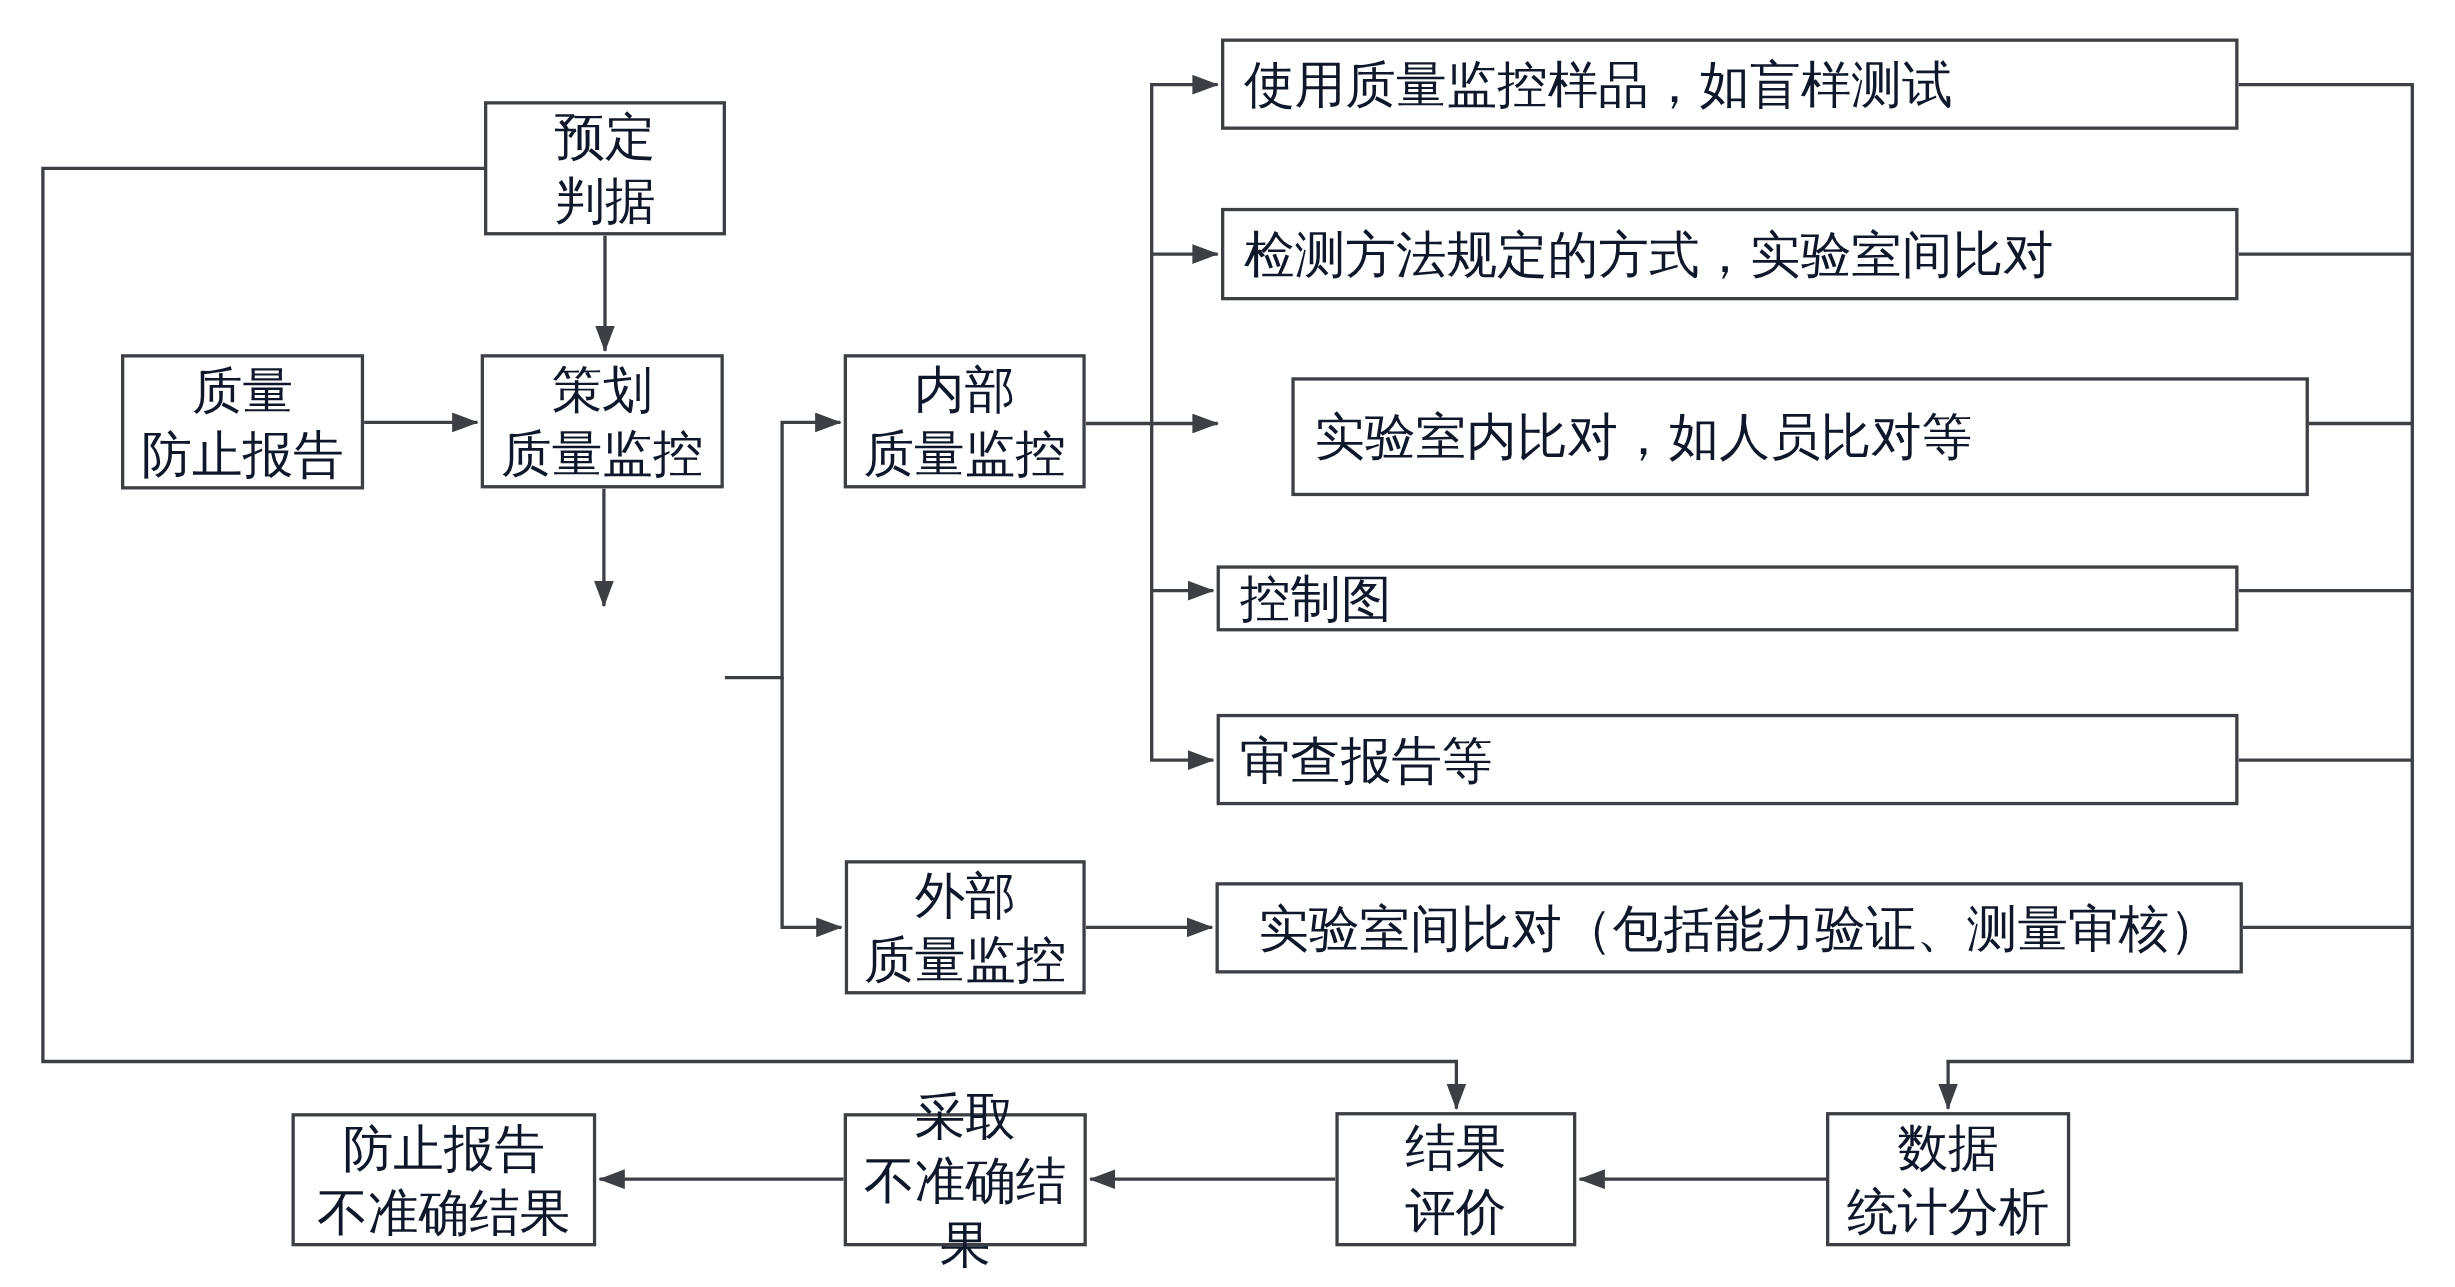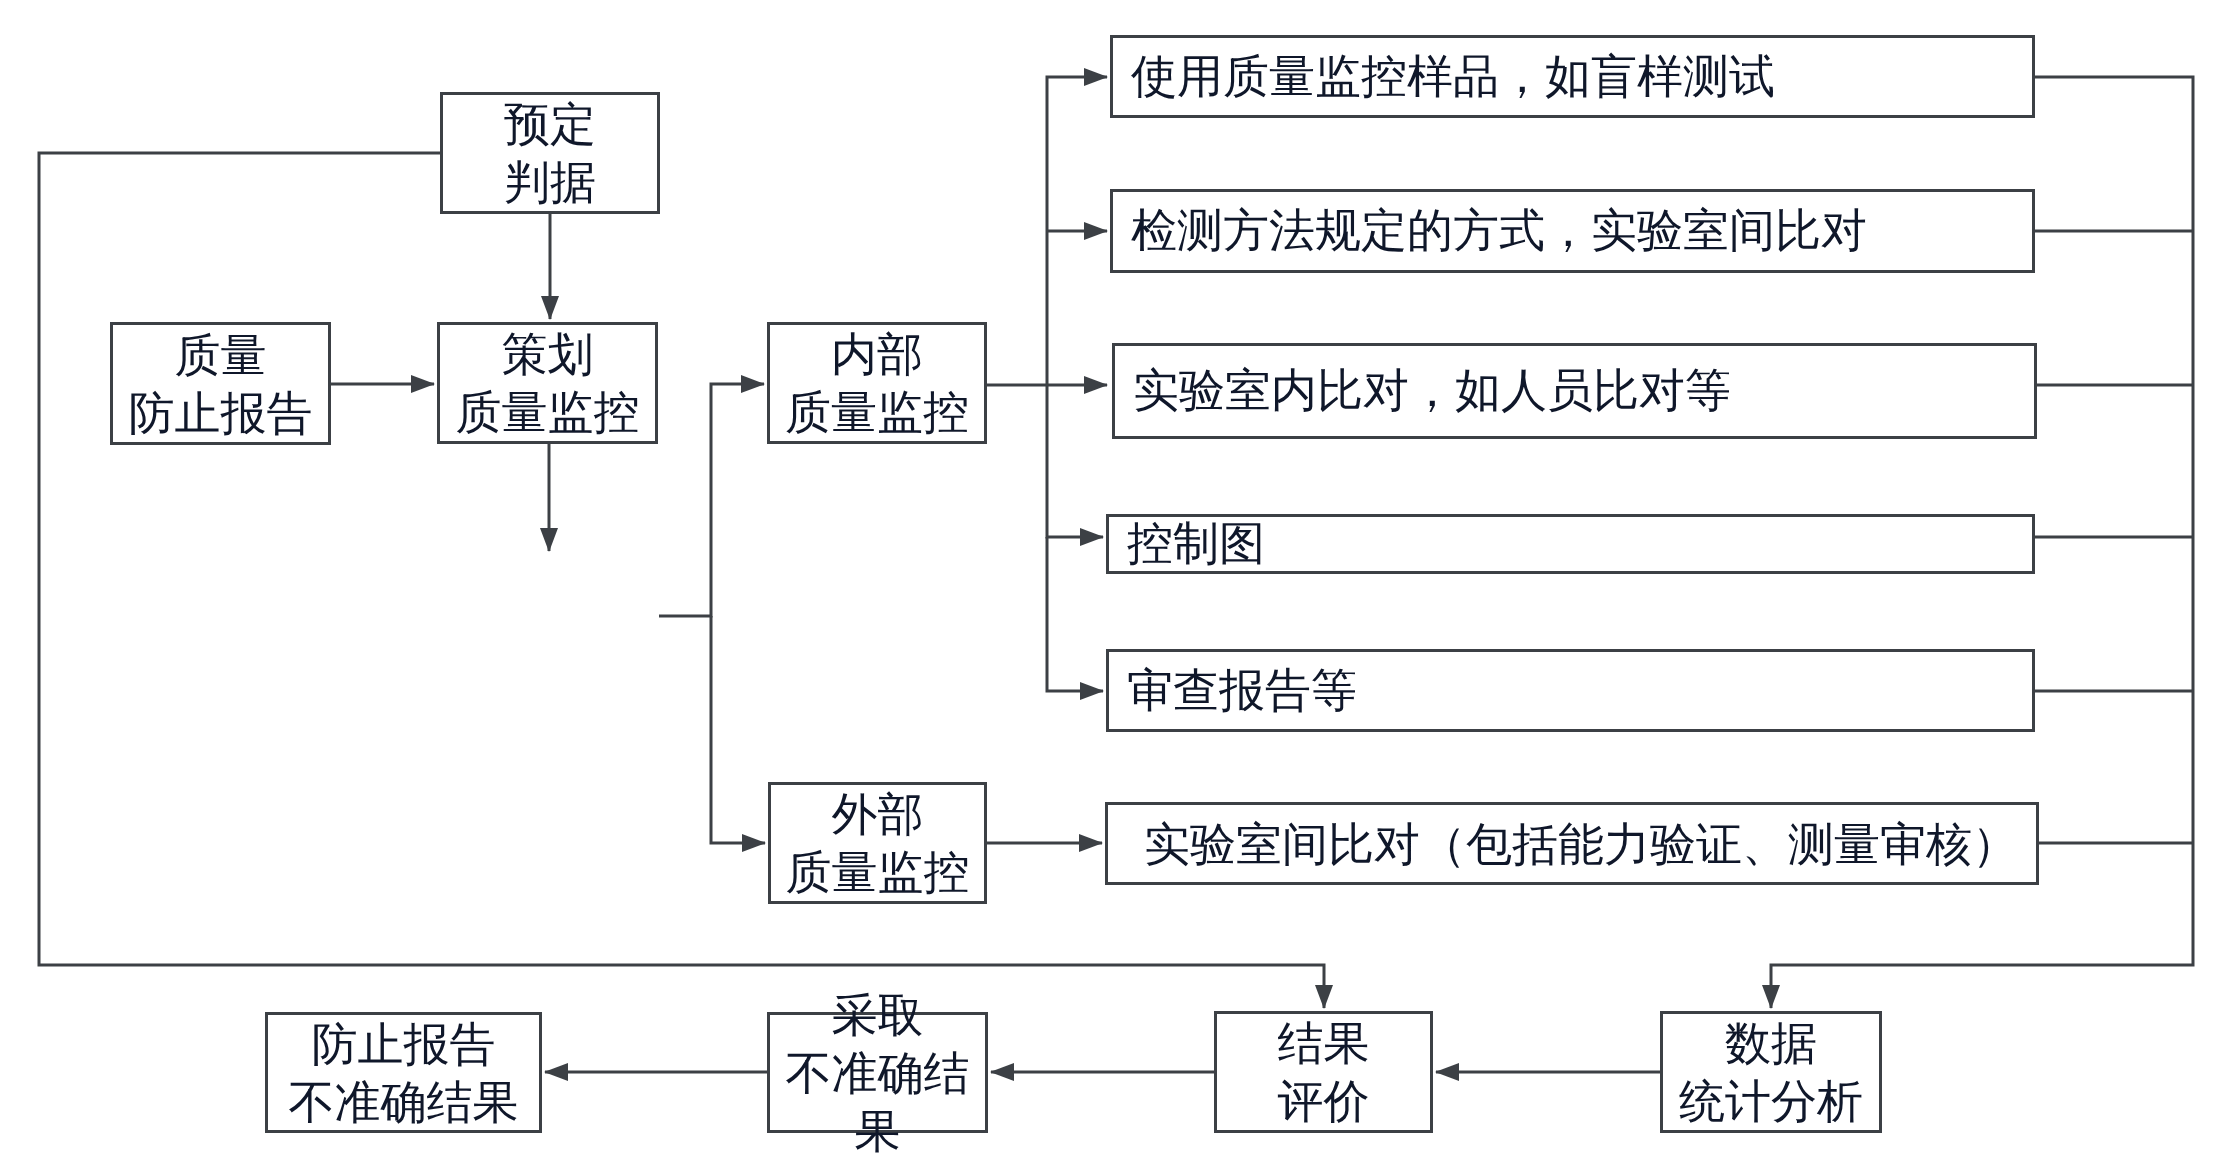--- a/index.html
+++ b/index.html
@@ -12,21 +12,21 @@
   }
   svg.wires{position:absolute;left:0;top:0;width:2232px;height:1170px;}
   svg.wires path{stroke:#3c4045;stroke-width:3;fill:none;}
   .node{
     position:absolute;box-sizing:border-box;
     border:3px solid #3c4045;background:#ffffff;
     display:flex;align-items:center;justify-content:center;
     text-align:center;font-size:46px;line-height:58px;
     white-space:pre-line;
   }
-  .node.method{justify-content:flex-start;text-align:center;padding-left:18px;font-family:Liberation Serif, serif;}
+  .node.method{justify-content:flex-start;text-align:center;padding-left:18px;}
   .node.method-wide{justify-content:flex-start;text-align:left;padding-left:36px;}
 </style>
 </head>
 <body>
 
 <div class="canvas">
 
   <svg class="wires">
     <defs>
       <marker id="arw" markerUnits="userSpaceOnUse" markerWidth="24" markerHeight="18" viewBox="0 0 24 18" refX="23" refY="9" orient="auto">
@@ -99,21 +99,21 @@
   </div>
 
   <div class="node method" style="left:1110px;top:35px;width:925px;height:83px">
     <span>使用质量监控样品，如盲样测试</span>
   </div>
 
   <div class="node method" style="left:1110px;top:189px;width:925px;height:84px">
     <span>检测方法规定的方式，实验室间比对</span>
   </div>
 
-  <div class="node method" style="left:1112px;top:343px;width:925px;height:96px">
+  <div class="node method" style="left:1174px;top:343px;width:925px;height:108px">
     <span>实验室内比对，如人员比对等</span>
   </div>
 
   <div class="node method" style="left:1106px;top:514px;width:929px;height:60px">
     <span>控制图</span>
   </div>
 
   <div class="node method" style="left:1106px;top:649px;width:929px;height:83px">
     <span>审查报告等</span>
   </div>

